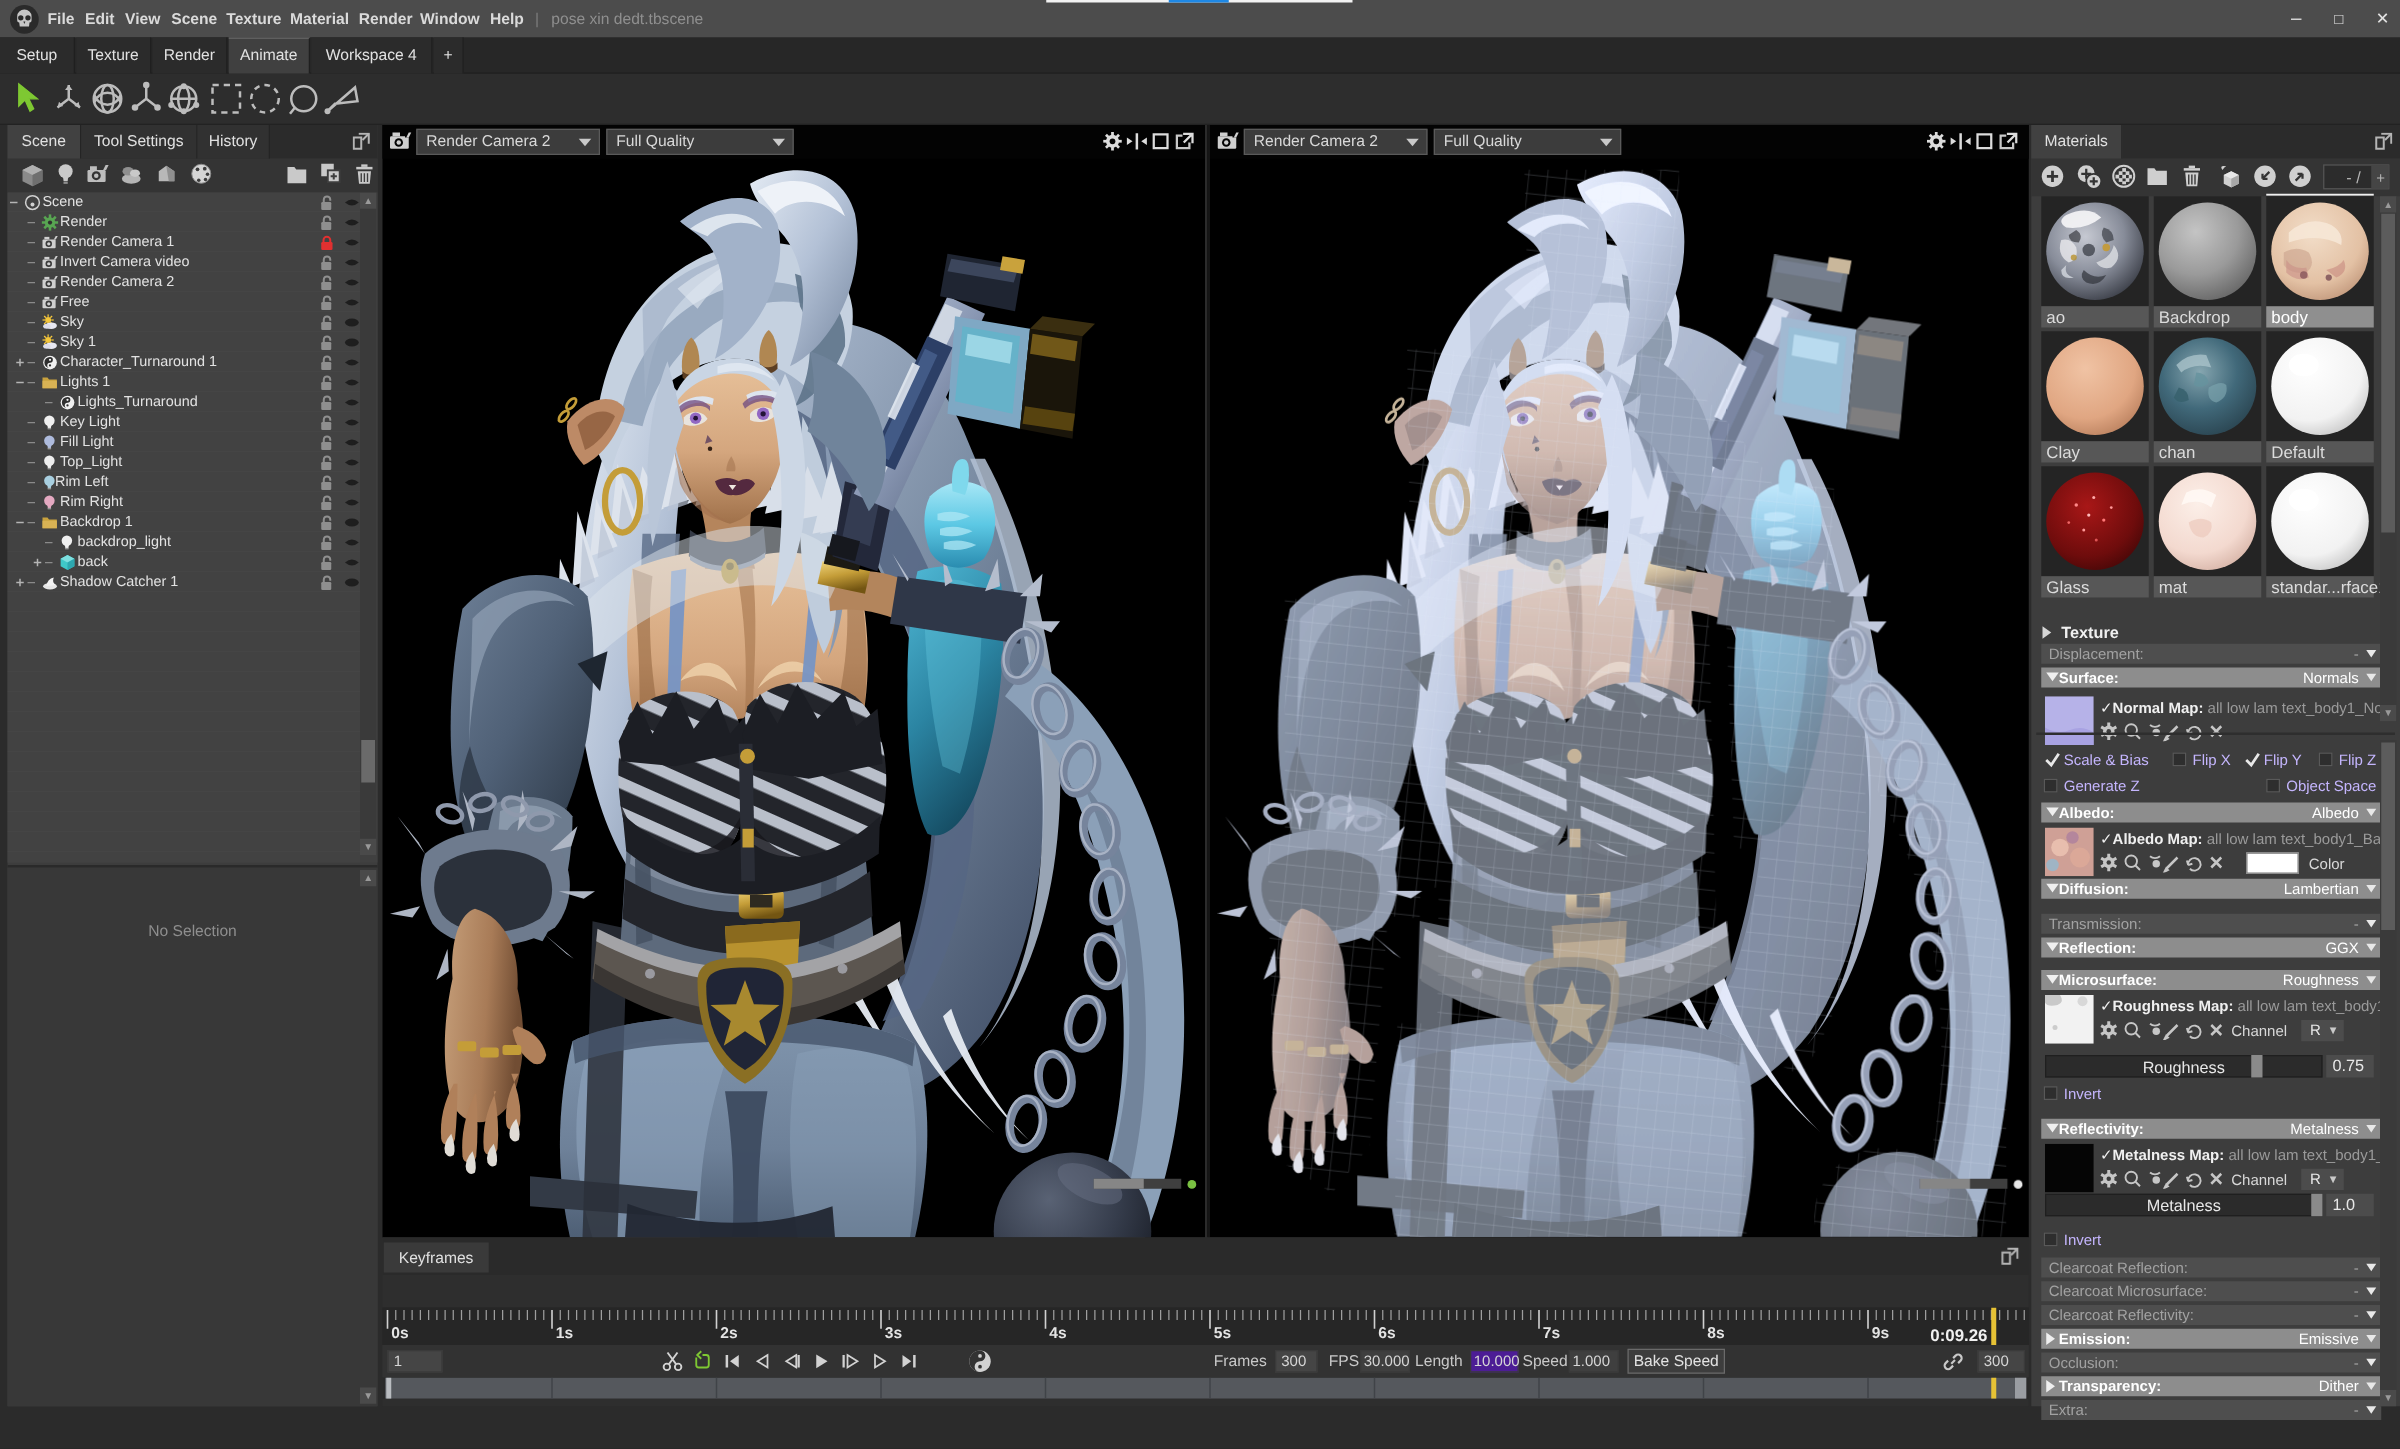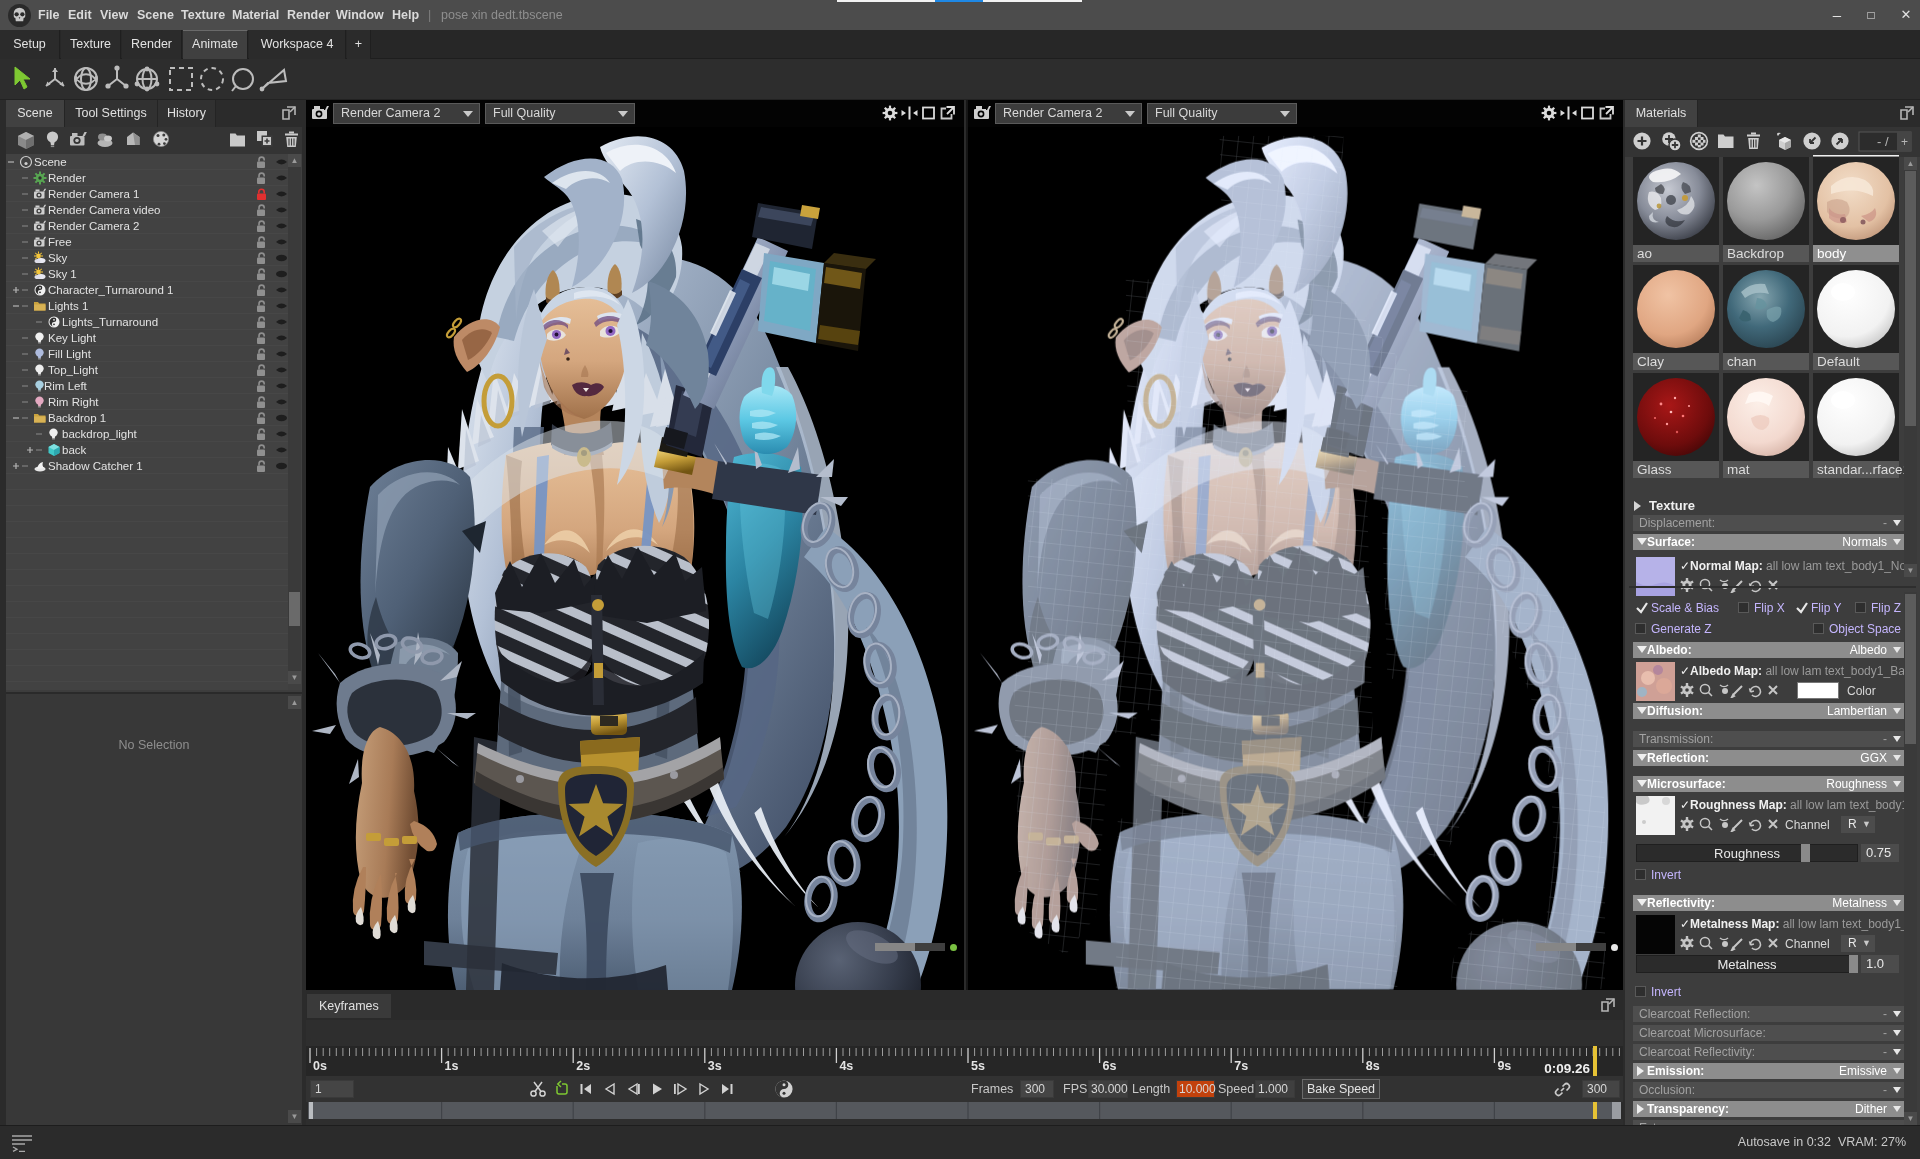--- a/index.html
+++ b/index.html
@@ -617,21 +617,21 @@
             </g>
             <g transform="translate(250,2)">
               <rect x="1" y="5.5" width="8" height="6.5" rx="1" fill="#8f8f8f"></rect>
               <path d="M3 5.5 v-1.8 a2.6 2.6 0 0 1 5.2 0 v0.8" fill="none" stroke="#8f8f8f" stroke-width="1.6"></path>
             </g>
             <g transform="translate(270,3)">
               <path d="M0 5 Q5.5 0.2 11 5 Q5.5 9.8 0 5Z" fill="#1e1e1e"></path>
               <circle cx="5.5" cy="5" r="2" fill="#1e1e1e"></circle>
             </g>
           </svg>
-          <div class="lbl" style="left:42px;">Render Camera video</div>
+          <div class="lbl" style="left:42px;">Invert Camera video</div>
         </div>
       <div class="trow" style="top:64px;">
           <svg style="position:absolute;left:0;top:0;" width="282" height="16" viewBox="0 0 282 16">
             <path d="M16 8 h6" stroke="#8a8a8a" stroke-width="1"></path>
             <g transform="translate(28,2)">
               <rect x="0" y="3.5" width="10.5" height="7" rx="0.8" fill="#cfcfcf"></rect>
               <rect x="1.5" y="1.5" width="4" height="2" fill="#cfcfcf"></rect>
               <circle cx="5" cy="7" r="2.6" fill="#3a3a3a"></circle>
               <circle cx="5" cy="7" r="1.3" fill="#cfcfcf"></circle>
               <path d="M9 3.5 l1.6 -2.8 h1.6 l-1.6 2.8 z" fill="#cfcfcf"></path>
@@ -1790,21 +1790,21 @@
           <circle cx="10" cy="10" r="8.6" fill="#d2d2d2"></circle>
           <path d="M10 1.4 a8.6 8.6 0 0 0 0 17.2 a4.3 4.3 0 0 1 0 -8.6 a4.3 4.3 0 0 0 0 -8.6z" fill="#333"></path>
           <circle cx="10" cy="5.7" r="1.5" fill="#d2d2d2"></circle>
           <circle cx="10" cy="14.3" r="1.5" fill="#333"></circle>
         </svg>
 <div class="tlabel" style="left:665px;top:6px;">Frames</div>
 <div class="numbox" style="left:714px;top:4px;width:34px;height:18px;">300</div>
 <div class="tlabel" style="left:757px;top:6px;">FPS</div>
 <div class="numbox" style="left:782px;top:4px;width:40px;height:18px;background:#3f3f3f;padding:0 2px;">30.000</div>
 <div class="tlabel" style="left:826px;top:6px;">Length</div>
-<div class="numbox" style="left:870px;top:4px;width:39px;height:18px;background:#c2410c;padding:0 2px;">10.000</div>
+<div class="numbox" style="left:870px;top:4px;width:39px;height:18px;background:#4c1d95;padding:0 2px;">10.000</div>
 <div class="tlabel" style="left:912px;top:6px;">Speed</div>
 <div class="numbox" style="left:949px;top:4px;width:40px;height:18px;background:#3f3f3f;padding:0 2px;">1.000</div>
 <div class="abs" style="left:996px;top:3px;width:78px;height:20px;background:#3d3d3d;border:1px solid #6a6a6a;color:#e2e2e2;font-size:12.5px;text-align:center;line-height:19px;">Bake Speed</div>
 <svg class="abs" style="left:1248px;top:5px;" width="17" height="17" viewBox="0 0 17 17">
           <g stroke="#c9c9c9" stroke-width="1.7" fill="none">
             <path d="M7 10 L10 7"></path>
             <path d="M8.5 5.5 l2 -2 a2.8 2.8 0 0 1 4 4 l-2 2"></path>
             <path d="M8.5 11.5 l-2 2 a2.8 2.8 0 0 1 -4 -4 l2 -2"></path>
           </g>
         </svg>
@@ -1822,22 +1822,13 @@
 <path d="M662.0 0 V 17" stroke="#404348" stroke-width="1.2"></path>
 <path d="M793.6 0 V 17" stroke="#404348" stroke-width="1.2"></path>
 <path d="M925.2 0 V 17" stroke="#404348" stroke-width="1.2"></path>
 <path d="M1056.8 0 V 17" stroke="#404348" stroke-width="1.2"></path>
 <path d="M1188.4 0 V 17" stroke="#404348" stroke-width="1.2"></path>
 <rect x="1287" y="0" width="4" height="17" fill="#e6c235"></rect>
 </svg>
       </div>
   </div>
 
-  <div id="statusbar">
-    <svg class="abs" style="left:10px;top:8px;" width="26" height="18" viewBox="0 0 26 18">
-        <g stroke="#a8a8a8" stroke-width="1.5" fill="none">
-          <path d="M2 2 h20 M2 6 h20 M2 10 h13"></path>
-          <path d="M3 13 l4 2.2 -4 2.2 M9 17.5 h6" stroke-width="1.3"></path>
-        </g>
-      </svg>
-    <div id="autosave">Autosave in 0:32&nbsp;&nbsp;VRAM: 27%</div>
-  </div>
 </div>
 
 </body></html>

